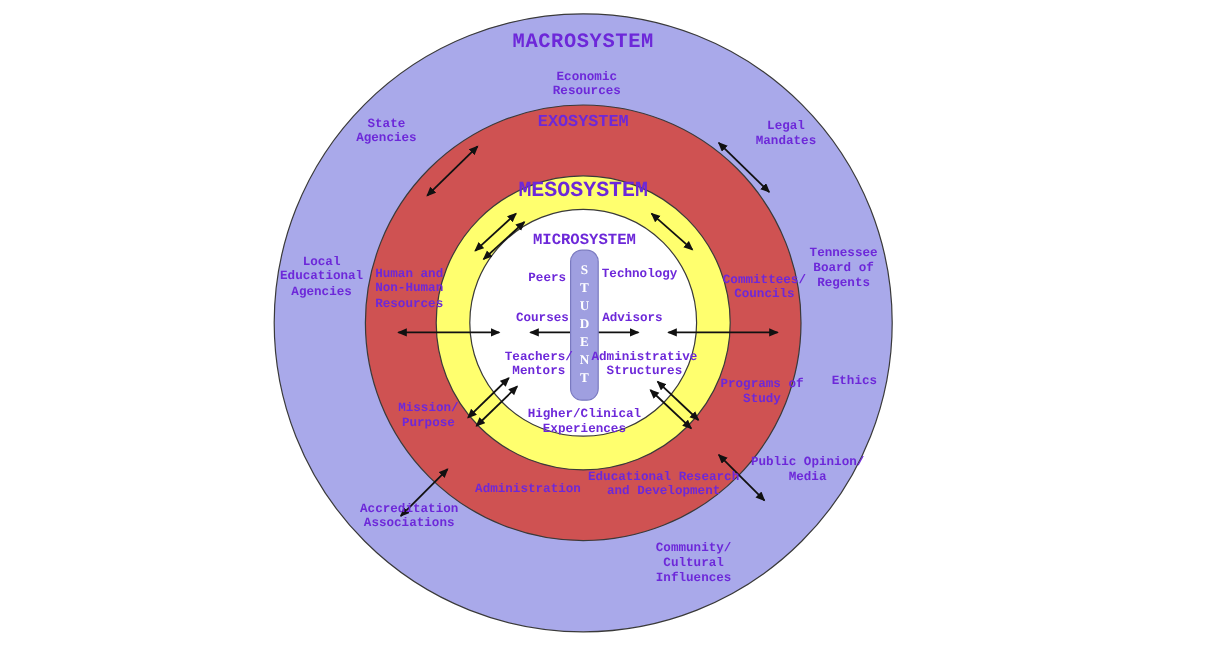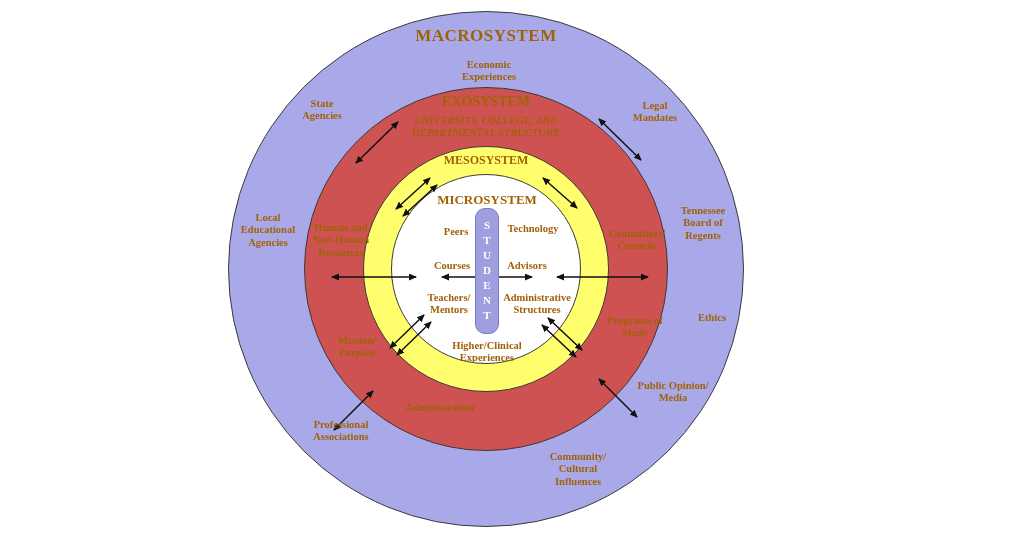--- a/index.html
+++ b/index.html
@@ -68,27 +68,28 @@
     letter-spacing: 3px;
     color: #ffffff;
   }
   .lbl {
     position: absolute;
     transform: translate(-50%, -50%);
     text-align: center;
     font-size: 10.5px;
     font-weight: 700;
     line-height: 1.18;
-    color: #a16207;
+    color: #6d28d9;
     white-space: pre-line;
     z-index: 4;
+    font-family: Liberation Mono, monospace;
   }
   .title-macro { font-size: 17px; letter-spacing: 0.5px; }
   .title-exo   { font-size: 14px; }
-  .title-meso  { font-size: 12px; }
+  .title-meso  { font-size: 18px; }
   .title-micro { font-size: 13px; }
   .subtitle-exo {
     font-size: 10.5px;
     font-style: italic;
   }
 </style>
 </head>
 <body>
 
 <div class="stage">
@@ -119,22 +120,20 @@
     <line x1="334" y1="430" x2="373" y2="391" marker-start="url(#ah)" marker-end="url(#ah)"></line>
     <line x1="599" y1="379" x2="637" y2="417" marker-start="url(#ah)" marker-end="url(#ah)"></line>
   </svg>
 
   <div class="student-box">
     <span>STUDENT</span>
   </div>
 
   <div class="lbl title-macro" style="left:486px;top:36px">MACROSYSTEM</div>
   <div class="lbl title-exo" style="left:486px;top:102px">EXOSYSTEM</div>
-  <div class="lbl subtitle-exo" style="left:486px;top:127px">UNIVERSITY, COLLEGE, AND
-DEPARTMENTAL STRUCTURE</div>
   <div class="lbl title-meso" style="left:486px;top:160px">MESOSYSTEM</div>
   <div class="lbl title-micro" style="left:487px;top:200px">MICROSYSTEM</div>
 
   <div class="lbl" style="left:456px;top:232px">Peers</div>
   <div class="lbl" style="left:533px;top:229px">Technology</div>
   <div class="lbl" style="left:452px;top:266px">Courses</div>
   <div class="lbl" style="left:527px;top:266px">Advisors</div>
   <div class="lbl" style="left:449px;top:304px">Teachers/
 Mentors</div>
   <div class="lbl" style="left:537px;top:304px">Administrative
@@ -145,35 +144,37 @@
   <div class="lbl" style="left:341px;top:241px">Human and
 Non-Human
 Resources</div>
   <div class="lbl" style="left:637px;top:240px">Committees/
 Councils</div>
   <div class="lbl" style="left:357px;top:347px">Mission/
 Purpose</div>
   <div class="lbl" style="left:635px;top:327px">Programs of
 Study</div>
   <div class="lbl" style="left:440px;top:408px">Administration</div>
+  <div class="lbl" style="left:553px;top:404px">Educational Research
+and Development</div>
 
   <div class="lbl" style="left:489px;top:71px">Economic
-Experiences</div>
+Resources</div>
   <div class="lbl" style="left:322px;top:110px">State
 Agencies</div>
   <div class="lbl" style="left:655px;top:112px">Legal
 Mandates</div>
   <div class="lbl" style="left:268px;top:231px">Local
 Educational
 Agencies</div>
   <div class="lbl" style="left:703px;top:224px">Tennessee
 Board of
 Regents</div>
   <div class="lbl" style="left:712px;top:318px">Ethics</div>
   <div class="lbl" style="left:673px;top:392px">Public Opinion/
 Media</div>
-  <div class="lbl" style="left:341px;top:431px">Professional
+  <div class="lbl" style="left:341px;top:431px">Accreditation
 Associations</div>
   <div class="lbl" style="left:578px;top:470px">Community/
 Cultural
 Influences</div>
 
 </div>
 
 </body></html>

